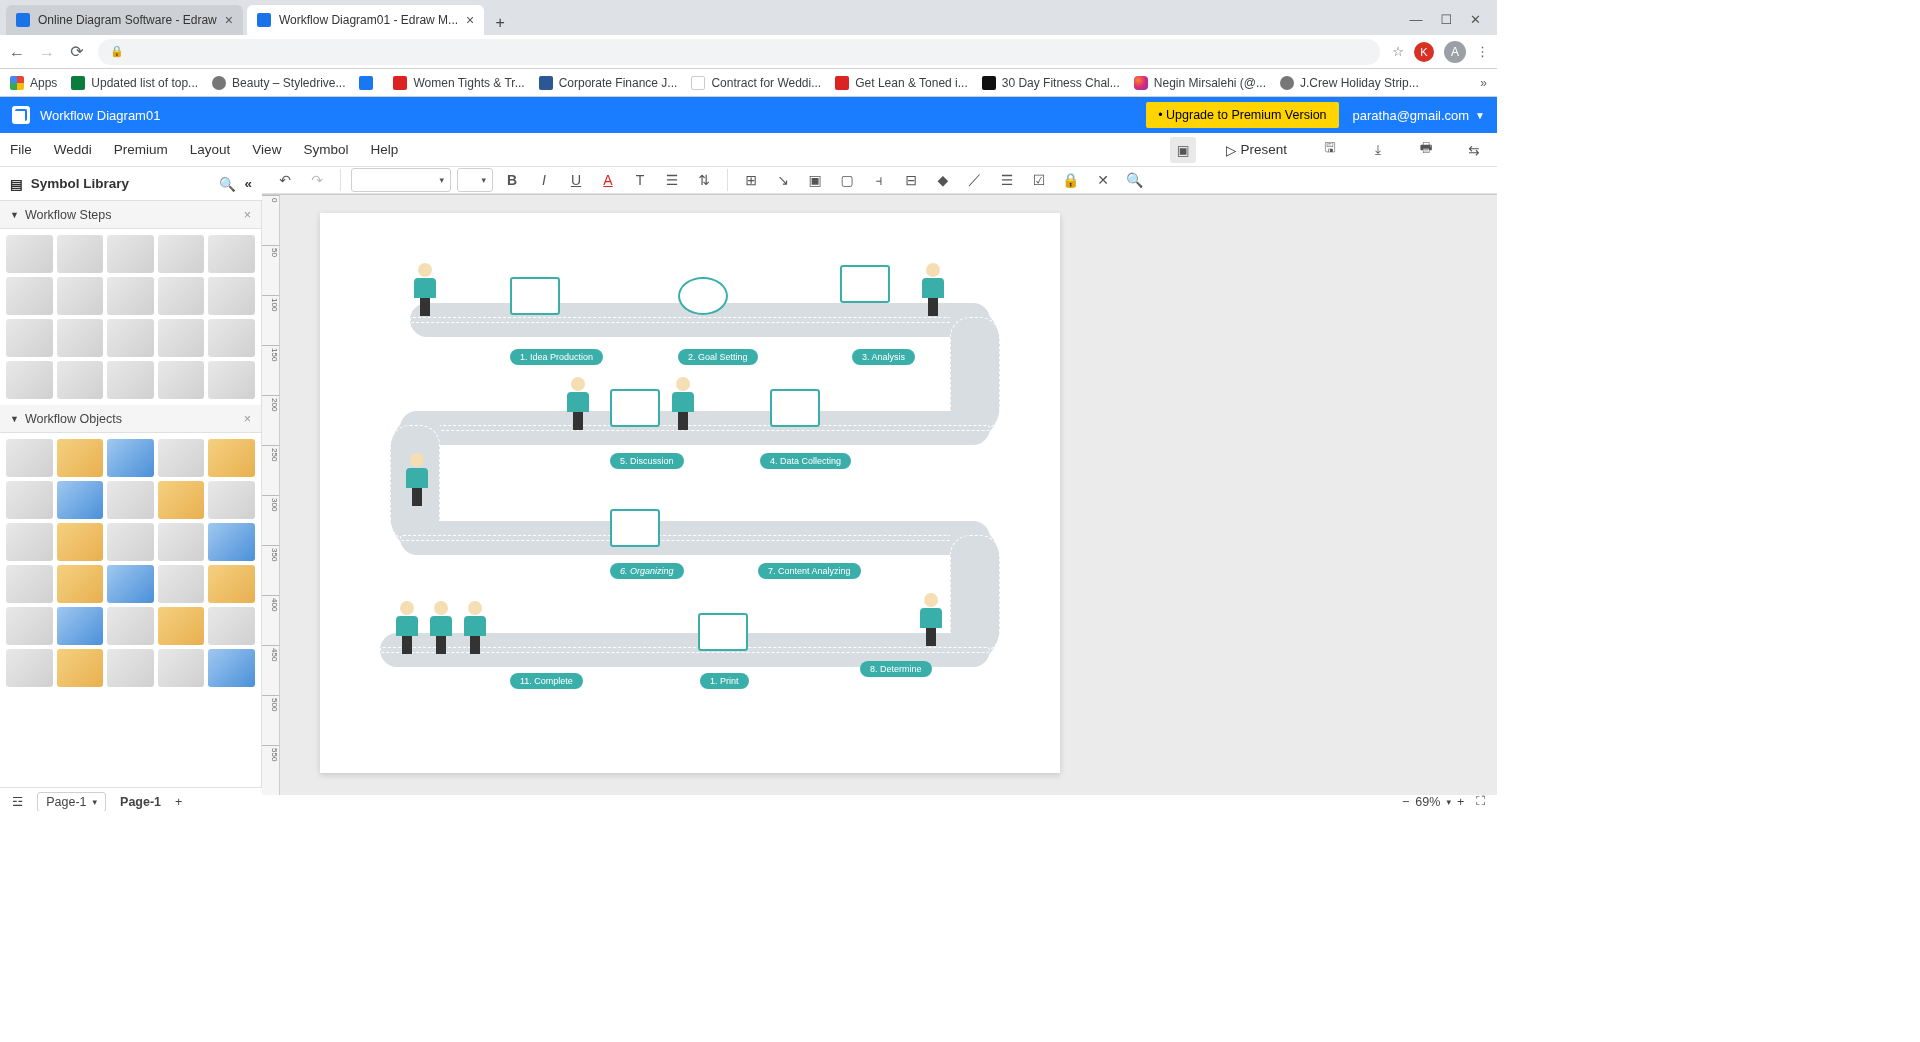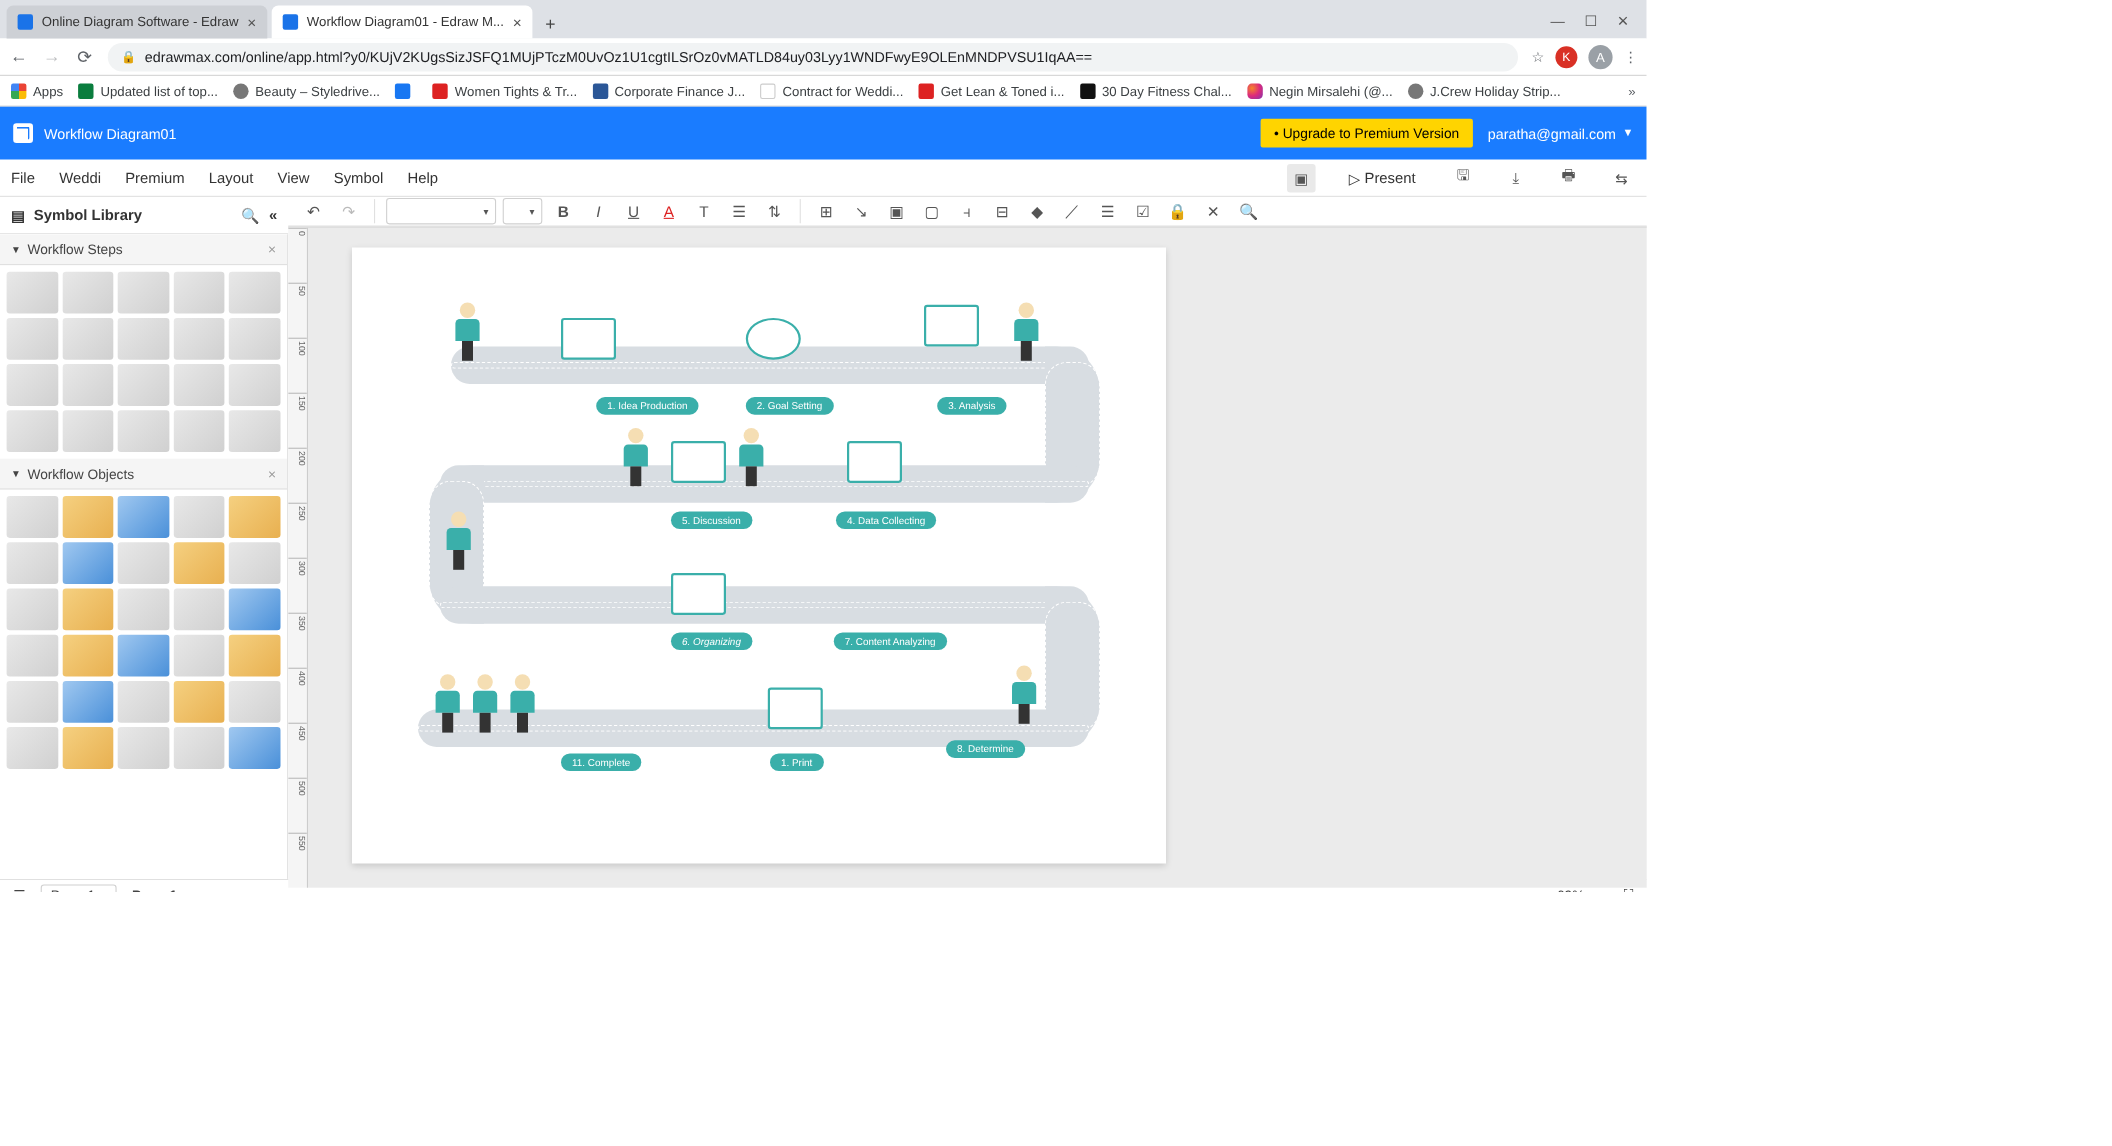--- a/index.html
+++ b/index.html
@@ -20,21 +20,21 @@
 .url-field .lock { color: #5f6368; font-size: 11px; }
 .addr-right { display: flex; gap: 10px; align-items: center; }
 .badge-k { width: 20px; height: 20px; border-radius: 50%; background: #d93025; color: #fff; font-size: 11px; display: flex; align-items: center; justify-content: center; }
 .badge-a { width: 22px; height: 22px; border-radius: 50%; background: #9aa0a6; color: #fff; font-size: 12px; display: flex; align-items: center; justify-content: center; }
 
 .bookbar { height: 28px; background: #fff; border-bottom: 1px solid #d0d0d0; display: flex; align-items: center; padding: 0 10px; gap: 14px; font-size: 12px; color: #3c4043; }
 .bm { display: flex; align-items: center; gap: 6px; }
 .bm .ico { width: 14px; height: 14px; background: #888; border-radius: 2px; }
 
 
-.app-header { height: 48px; background: #1a7cff; color: #fff; display: flex; align-items: center; padding: 0 12px; gap: 10px; font-size: 13px; }
+.app-header { height: 36px; background: #1a7cff; color: #fff; display: flex; align-items: center; padding: 0 12px; gap: 10px; font-size: 13px; }
 .app-logo { width: 18px; height: 18px; background: #fff; border-radius: 3px; position: relative; }
 .app-logo::after { content:""; position:absolute; inset:3px; border: 2px solid #1a7cff; border-radius: 2px; border-left: none; border-bottom: none; }
 .hdr-right { margin-left: auto; display: flex; align-items: center; gap: 14px; }
 .upgrade-btn { background: #ffd400; color: #000; height: 26px; padding: 0 12px; display: flex; align-items: center; border-radius: 2px; font-size: 12.5px; }
 .user-drop { display: flex; align-items: center; gap: 6px; }
 
 
 .menubar { height: 34px; border-bottom: 1px solid #e0e0e0; display: flex; align-items: center; padding: 0 10px; gap: 22px; font-size: 13.5px; color: #333; }
 .menubar .sp { flex: 1; }
 .menu-icn { width: 26px; height: 26px; display: flex; align-items: center; justify-content: center; color: #555; border-radius: 3px; }
@@ -129,21 +129,20 @@
     <span>✕</span>
   </div>
 </div>
 
 <div class="addrbar">
   <span class="nav-icn">←</span>
   <span class="nav-icn" style="opacity:.4">→</span>
   <span class="nav-icn">⟳</span>
   <div class="url-field">
     <span class="lock">🔒</span>
-    <span>edrawmax.com/online/app.html?y0/KUjV2KUgsSizJSFQ1MUjPTczM0UvOz1U1cgtILSrOz0vMATLD84uy03Lyy1WNDFwyE9OLEnMNDPVSU1IqAA==</span>
   </div>
   <div class="addr-right">
     <span style="color:#5f6368">☆</span>
     <span class="badge-k">K</span>
     <span class="badge-a">A</span>
     <span style="color:#5f6368">⋮</span>
   </div>
 </div>
 
 <div class="bookbar">
@@ -447,21 +446,21 @@
               <div class="head"></div>
               <div class="body"></div>
               <div class="legs"></div>
             </div>
           <div class="icon-box" style="left:378px;top:400px"></div>
           <div class="person" style="left:598px;top:380px">
               <div class="head"></div>
               <div class="body"></div>
               <div class="legs"></div>
             </div>
-        <div class="step-label" style="left: 190px; top: 136px; margin-left: 32px;">1. Idea Production</div>
+        <div class="step-label" style="left: 190px; top: 136px;">1. Idea Production</div>
             <div class="step-label" style="left: 358px; top: 136px;">2. Goal Setting</div>
             <div class="step-label" style="left: 532px; top: 136px;">3. Analysis</div>
             <div class="step-label" style="left: 290px; top: 240px;">5. Discussion</div>
             <div class="step-label" style="left: 440px; top: 240px;">4. Data Collecting</div>
             <div class="step-label" style="left: 290px; top: 350px; font-style: italic;">6. Organizing</div>
             <div class="step-label" style="left: 438px; top: 350px;">7. Content Analyzing</div>
             <div class="step-label" style="left: 190px; top: 460px;">11. Complete</div>
             <div class="step-label" style="left: 380px; top: 460px;">1. Print</div>
             <div class="step-label" style="left: 540px; top: 448px;">8. Determine</div>
           </div>

